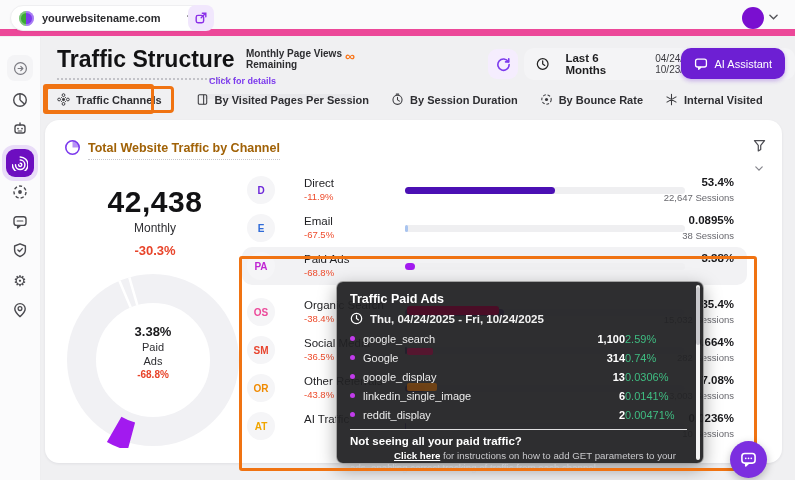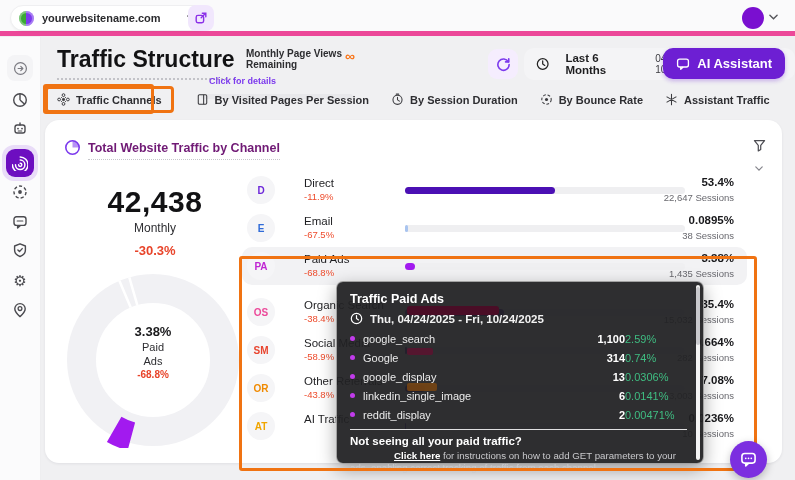--- a/index.html
+++ b/index.html
@@ -1,20 +1,20 @@
 <!DOCTYPE html>
 <html><head>
 <meta charset="utf-8">
 <style>
   * { margin:0; padding:0; box-sizing:border-box; }
   html,body { width:795px; height:480px; }
   body { font-family:"Liberation Sans", sans-serif; background:#F0F0F2; position:relative; overflow:hidden; color:#1c1c1e; }
 
   
-  .topbar { position:absolute; top:0; left:0; width:795px; height:36px; background:#FAFAFB; border-bottom:5px solid #ec4899; z-index:20; }
+  .topbar { position:absolute; top:0; left:0; width:795px; height:36px; background:#FAFAFB; border-bottom:7px solid #ec4899; z-index:20; }
   .site-pill { position:absolute; left:10px; top:5px; height:26px; background:#fff; border:1px solid #EFEFF1; border-radius:13px; display:flex; align-items:center; gap:8px; padding:0 12px 0 8px; box-shadow:0 1px 2px rgba(0,0,0,.04); cursor:pointer; }
   .site-logo { width:15px; height:15px; border-radius:50%; background:linear-gradient(90deg,#3BA935 0 46%,#7C3AED 46% 100%); box-shadow:inset 0 0 0 2px rgba(255,255,255,.35); }
   .site-name { font-size:11px; font-weight:700; color:#2b2b2e; }
   .site-pill svg { margin-left:18px; }
   .ext-btn { position:absolute; left:188px; top:5px; width:26px; height:26px; border-radius:8px; background:#F1E7FD; display:flex; align-items:center; justify-content:center; cursor:pointer; }
   .avatar { position:absolute; left:742px; top:7px; width:22px; height:22px; border-radius:50%; background:#7A0FD0; cursor:pointer; }
   .avatar-chev { position:absolute; left:769px; top:14px; }
 
   
   .sidebar { position:absolute; top:37px; left:0; width:41px; height:443px; background:#FBFBFC; border-right:1px solid #EEEEF0; z-index:15; }
@@ -29,32 +29,32 @@
   .mpv { position:absolute; left:201px; top:48px; width:152px; }
   .mpv-label { font-size:10px; font-weight:700; color:#2d2d30;padding-left:45px; }
   .mpv-link { font-size:9px; font-weight:700; color:#7C3AED; cursor:pointer; margin-top:1px; display:inline-block;margin-left:8px; }
   .mpv-bar { margin-top:6px; width:152px; height:5px; border-radius:3px; background:#E8E8EB; }
   .mpv-inf { position:absolute; left:345px; top:48px; color:#F97316; font-size:14px; font-weight:700; }
   .refresh-btn { position:absolute; left:488px; top:49px; width:30px; height:30px; border-radius:9px; background:#F5EDFE; display:flex; align-items:center; justify-content:center; color:#7C3AED; cursor:pointer; }
   .range-pill { position:absolute; left:524px; top:48px; height:32px; background:#F4F4F6; border-radius:10px; display:flex; align-items:center; gap:16px; padding:0 12px; cursor:pointer; }
   .range-label { font-size:11.5px; font-weight:700; color:#1e1e20; }
   .range-dates { font-size:10px; color:#3c3c40; }
   .ai-btn { position:absolute; right:10px; top:48px; height:31px; background:#6D1FD3; border-radius:10px; display:flex; align-items:center; gap:7px; padding:0 13px; color:#fff; cursor:pointer; box-shadow:0 2px 4px rgba(109,31,211,.3); }
-  .ai-btn span { font-size:13px; font-weight:700;text-align:right; }
+  .ai-btn span { font-size:11px; font-weight:400;text-align:right; }
 
   
   .tabs { position:absolute; left:45px; top:86px; display:flex; align-items:center; gap:22px; }
   .tab { display:flex; align-items:center; gap:6px; font-size:11px; font-weight:700; color:#2e2e32; cursor:pointer; white-space:nowrap;justify-content:space-between; }
   .tab svg { color:#3a3a3e; }
   .tab.first { border:3px solid #F07312; border-radius:4px; padding:4px 9px; }
 
   
   .card { position:absolute; left:45px; top:120px; width:737px; height:343px; background:#fff; border-radius:14px; box-shadow:0 1px 3px rgba(20,20,40,.07); }
   .card-head-ic { position:absolute; left:64px; top:139px; color:#7C3AED; }
-  .card-title { position:absolute; left:88px; top:141px; font-size:12.5px; font-weight:700; color:#701a75; border-bottom:1.5px dotted #c6c6cb; padding-bottom:4px; }
+  .card-title { position:absolute; left:88px; top:141px; font-size:12.5px; font-weight:700; color:#a16207; border-bottom:1.5px dotted #c6c6cb; padding-bottom:4px; }
   .filter-wrap { position:absolute; left:746px; top:138px; width:26px; text-align:center; color:#4c4c52; cursor:pointer; }
 
   .sum-value { position:absolute; left:75px; top:185px; width:160px; text-align:center; font-size:30px; font-weight:700; color:#121214; letter-spacing:.5px; }
   .sum-label { position:absolute; left:75px; top:221px; width:160px; text-align:center; font-size:12px; color:#2e2e32; }
   .sum-change { position:absolute; left:75px; top:243px; width:160px; text-align:center; font-size:13px; font-weight:700; color:#E8442A; }
 
   .donut-wrap { position:absolute; left:65px; top:272px; width:176px; height:176px; }
   .donut-center { position:absolute; left:38px; top:52px; width:100px; text-align:center; }
   .dc-pct { font-size:13px; font-weight:700; color:#1a1a1c; }
   .dc-line { font-size:11px; color:#2e2e32; margin-top:2px; }
@@ -248,21 +248,21 @@
     <svg width="13" height="13" viewBox="0 0 16 16">
         <circle cx="8" cy="8" r="5.8" fill="none" stroke="currentColor" stroke-width="1.3" stroke-dasharray="3.4 2.2"></circle>
         <circle cx="8" cy="8" r="1.9" fill="currentColor"></circle>
       </svg>
     <span>By Bounce Rate</span>
   </div>
   <div class="tab">
     <svg width="13" height="13" viewBox="0 0 16 16">
         <path d="M8 1.5v13M2.4 4.8l11.2 6.4M13.6 4.8L2.4 11.2" fill="none" stroke="currentColor" stroke-width="1.3" stroke-linecap="round"></path>
       </svg>
-    <span>Assistant Traffic</span>
+    <span>Internal Visited</span>
   </div>
 </div>
 
 <div class="card"></div>
 
 <svg class="card-head-ic" width="17" height="17" viewBox="0 0 16 16">
     <circle cx="8" cy="8" r="6.3" fill="none" stroke="currentColor" stroke-width="1.5"></circle>
     <path d="M8 8V1.7A6.3 6.3 0 0 1 14.3 8z" fill="currentColor" opacity=".55"></path>
   </svg>
 <div class="card-title">Total Website Traffic by Channel</div>
@@ -318,38 +318,37 @@
     </div>
 
     <div class="crow active">
       <div class="c-avatar" style="color: rgb(192, 38, 211);">PA</div>
       <div class="c-name">Paid Ads</div>
       <div class="c-change">-68.8%</div>
       <div class="c-bar">
         <div class="c-fill" style="width: 3.4%; background: rgb(162, 26, 239);"></div>
       </div>
       <div class="c-pct">3.38%</div>
-      <div class="c-sess">1,435 Sessions</div>
     </div>
 
     <div class="crow gap">
       <div class="c-avatar" style="color: rgb(236, 72, 153);">OS</div>
       <div class="c-name">Organic Search</div>
       <div class="c-change">-38.4%</div>
       <div class="c-bar">
         <div class="c-fill" style="width: 35.4%; background: rgb(75, 16, 180);"></div>
       </div>
       <div class="c-pct">35.4%</div>
       <div class="c-sess">15,032 Sessions</div>
     </div>
 
     <div class="crow">
       <div class="c-avatar" style="color: rgb(232, 68, 46);">SM</div>
       <div class="c-name">Social Media</div>
-      <div class="c-change">-58.9%</div>
+      <div class="c-change">-36.5%</div>
       <div class="c-bar">
         <div class="c-fill" style="width: 0.8%; background: rgb(75, 16, 180);"></div>
       </div>
       <div class="c-pct">0.664%</div>
       <div class="c-sess">282 Sessions</div>
     </div>
 
     <div class="crow">
       <div class="c-avatar" style="color: rgb(240, 138, 0);">OR</div>
       <div class="c-name">Other Referrals</div>

